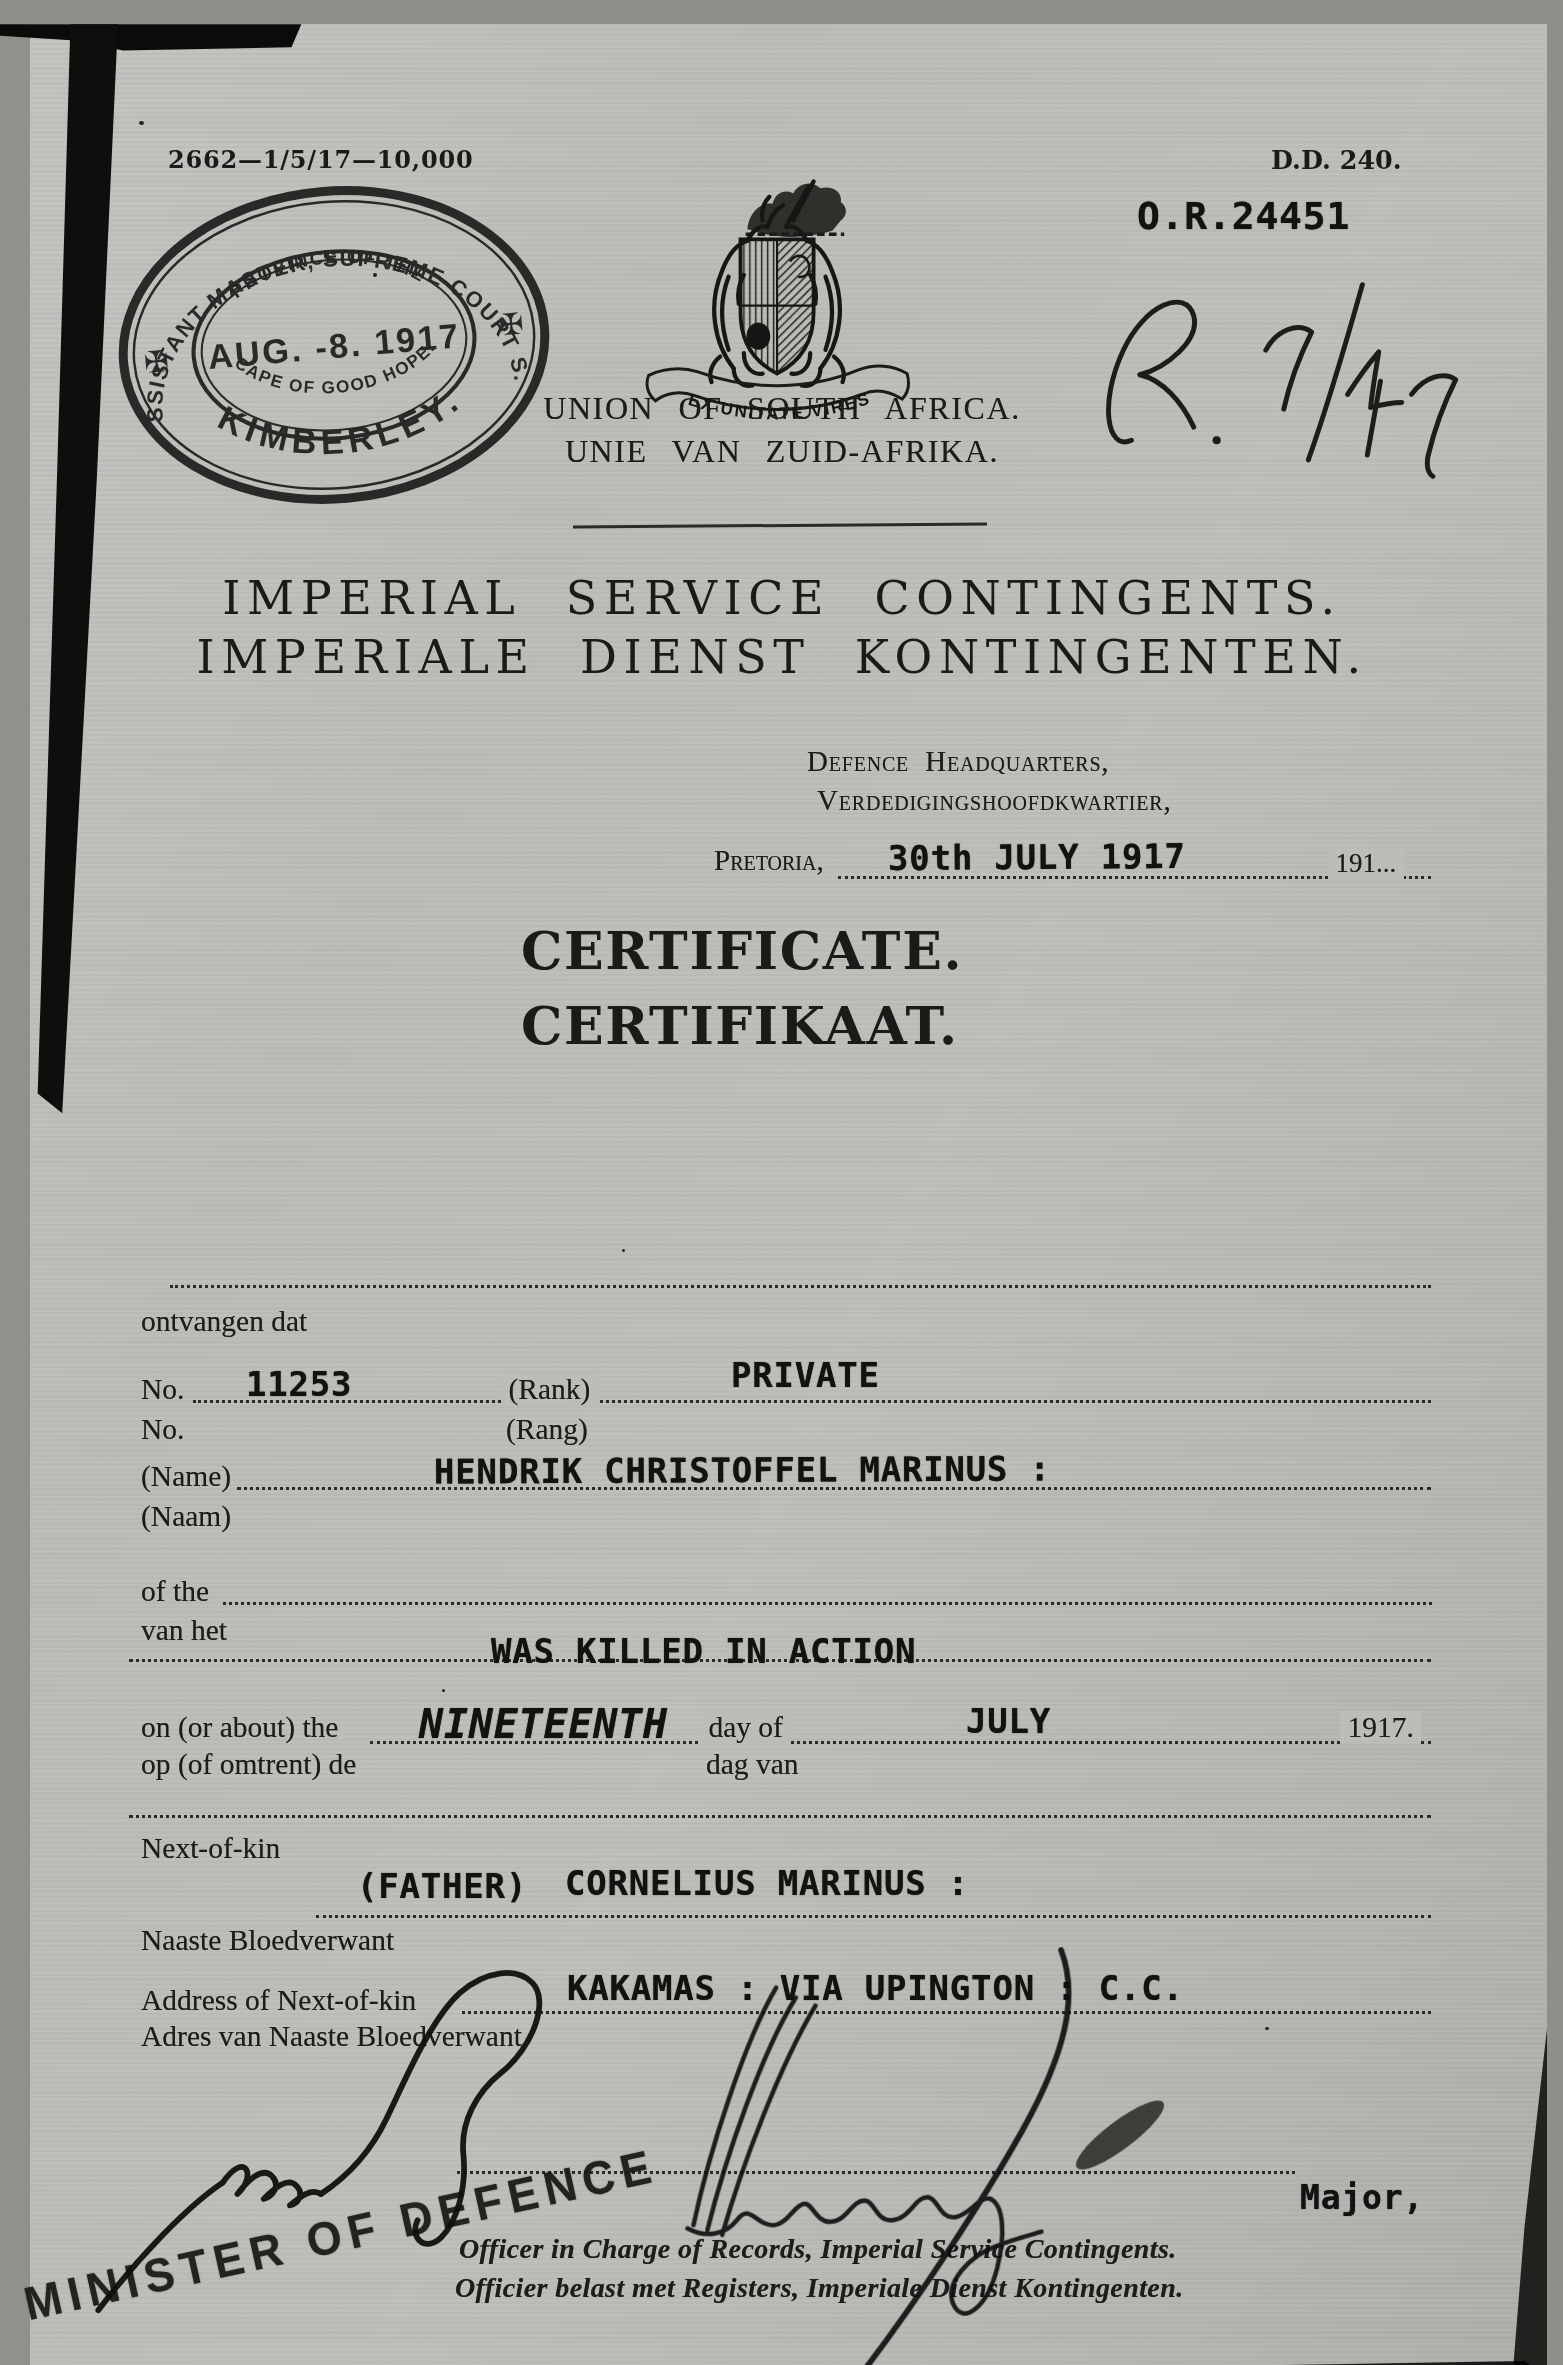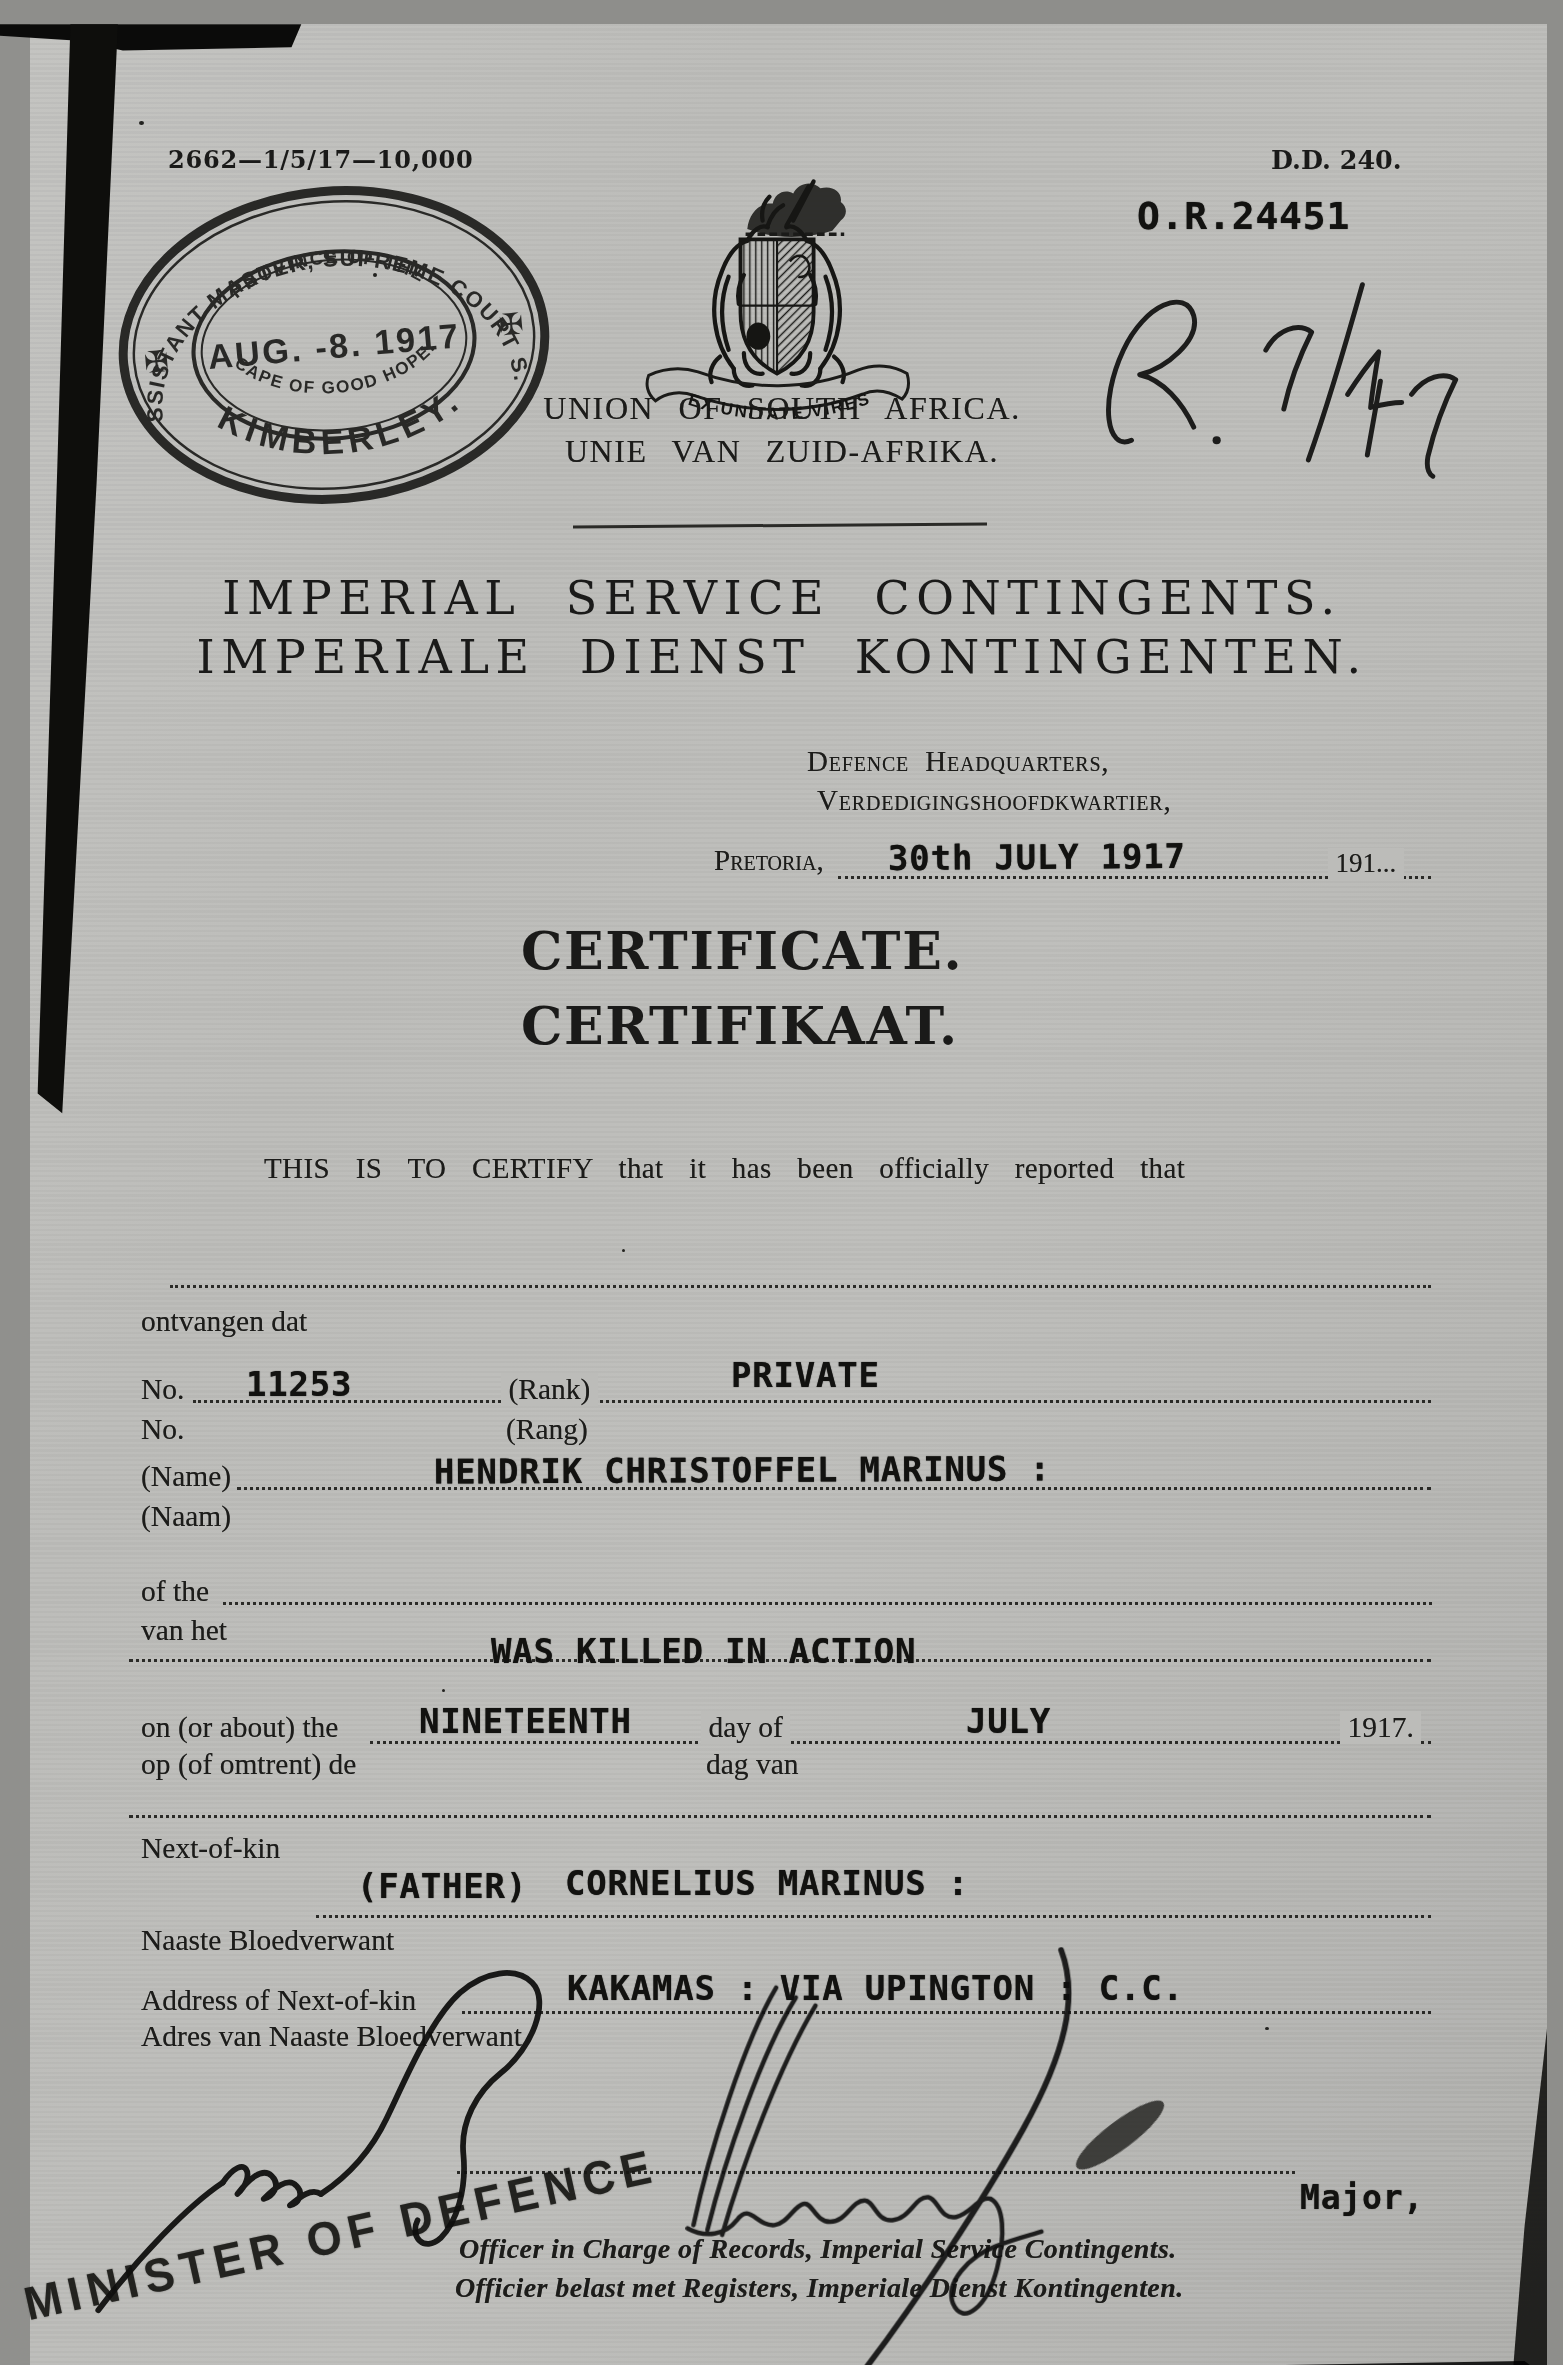--- a/index.html
+++ b/index.html
@@ -127,21 +127,20 @@
   <div class="abs print sc" style="left:817px;top:760px;font-size:29px;letter-spacing:0.8px;">Verdedigingshoofdkwartier,</div>
 
   <div class="abs print sc" style="left:714px;top:820px;font-size:29px;">Pretoria,</div>
   <div class="dotline" style="left:838px;top:852px;width:593px;"></div>
   <div class="abs print mask" style="left:1328px;top:824px;font-size:27px;">191...</div>
   <div class="abs typed" style="left:888px;top:813px;font-size:34px;transform:rotate(-.4deg);">30th JULY 1917</div>
 
   <div class="abs heading" style="left:521px;top:896px;font-size:52px;font-weight:700;letter-spacing:1.6px;">CERTIFICATE.</div>
   <div class="abs heading" style="left:521px;top:971px;font-size:52px;font-weight:700;letter-spacing:1.6px;">CERTIFIKAAT.</div>
 
-  <div class="abs print" style="left:264px;top:1128px;font-size:29px;word-spacing:18px;letter-spacing:0.4px;">THIS IS TO CERTIFY that it has been officially reported that</div>
 
   <div class="dotline" style="left:170px;top:1261px;width:1261px;"></div>
   <div class="abs print" style="left:141px;top:1281px;font-size:29.5px;">ontvangen dat</div>
 
   <div class="abs print" style="left:141px;top:1349px;font-size:29.5px;">No.</div>
   <div class="dotline" style="left:193px;top:1376px;width:1238px;"></div>
   <div class="abs print mask" style="left:501px;top:1349px;font-size:29.5px;">(Rank)</div>
   <div class="abs typed" style="left:246px;top:1340px;font-size:34px;">11253</div>
   <div class="abs typed" style="left:731px;top:1331px;font-size:34px;">PRIVATE</div>
   <div class="abs print" style="left:141px;top:1389px;font-size:29.5px;">No.</div>
@@ -156,21 +155,21 @@
   <div class="dotline" style="left:223px;top:1578px;width:1209px;"></div>
   <div class="abs print" style="left:141px;top:1590px;font-size:29.5px;">van het</div>
 
   <div class="dotline" style="left:129px;top:1635px;width:1302px;"></div>
   <div class="abs typed" style="left:491px;top:1607px;font-size:34px;">WAS KILLED IN ACTION</div>
 
   <div class="abs print" style="left:141px;top:1687px;font-size:29.5px;">on (or about) the</div>
   <div class="dotline" style="left:370px;top:1717px;width:1061px;"></div>
   <div class="abs print mask" style="left:701px;top:1687px;font-size:29.5px;">day of</div>
   <div class="abs print mask" style="left:1340px;top:1687px;font-size:29.5px;">1917.</div>
-  <div class="abs typed" style="left:419px;top:1677px;font-size:34px;">NINETEENTH</div>
+  <div class="abs typed" style="left:419px;top:1677px;font-size:40px;font-style:italic;">NINETEENTH</div>
   <div class="abs typed" style="left:966px;top:1677px;font-size:34px;">JULY</div>
   <div class="abs print" style="left:141px;top:1724px;font-size:29.5px;">op (of omtrent) de</div>
   <div class="abs print" style="left:706px;top:1724px;font-size:29.5px;">dag van</div>
 
   <div class="dotline" style="left:129px;top:1791px;width:1302px;"></div>
 
   <div class="abs print" style="left:141px;top:1808px;font-size:29.5px;">Next-of-kin</div>
   <div class="dotline" style="left:316px;top:1891px;width:1115px;"></div>
   <div class="abs typed" style="left:357px;top:1842px;font-size:34px;">(FATHER)</div>
   <div class="abs typed" style="left:565px;top:1839px;font-size:34px;">CORNELIUS MARINUS :</div>

